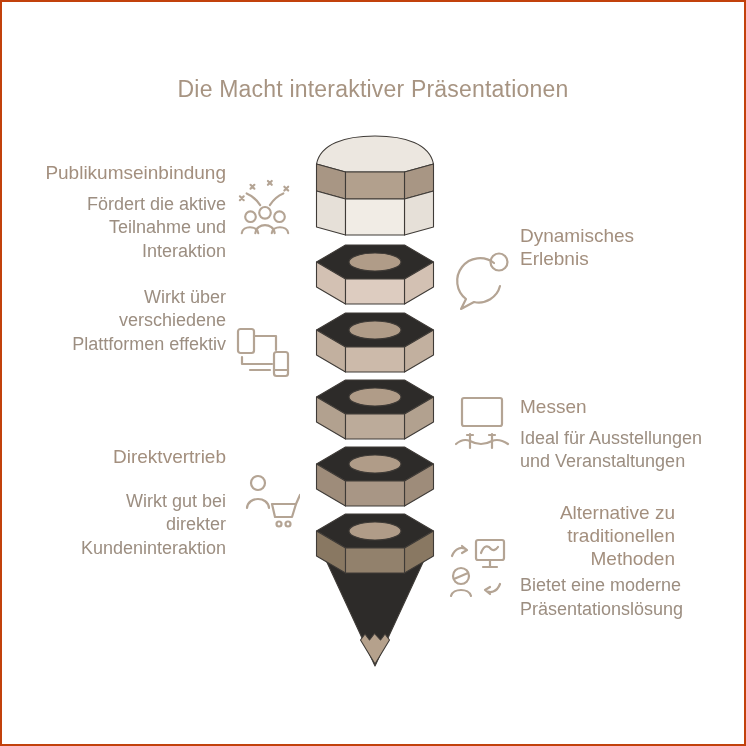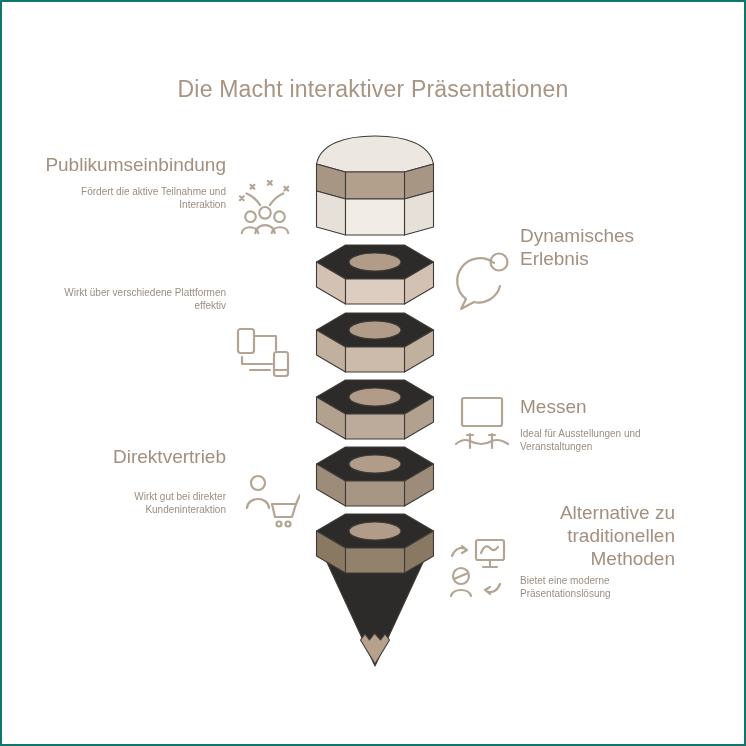--- a/index.html
+++ b/index.html
@@ -1,33 +1,33 @@
 <!DOCTYPE html>
 <html><head>
 <meta charset="utf-8">
 <style>
   html,body{margin:0;padding:0;background:#fff;}
   .canvas{
     position:relative;width:746px;height:746px;box-sizing:border-box;
-    border:2px solid #0f766e;background:#ffffff;overflow:hidden;
+    border:2px solid #c2410c;background:#ffffff;overflow:hidden;
     font-family:"Liberation Sans",sans-serif;
   }
   .title{
     position:absolute;top:74px;left:0;width:100%;margin:0;
     text-align:center;font-size:23px;font-weight:500;letter-spacing:.2px;
     color:#a79482;
   }
   .item{position:absolute;}
   .item-left{right:518px;text-align:right;}
   .item-right{left:518px;text-align:left;margin-top:23px;}
   .item-heading{
     font-size:19px;font-weight:500;color:#a38f7e;line-height:1.2;
   }
   .item-desc{
-    font-size:10px;font-weight:400;color:#9c8e81;line-height:1.3;margin-top:8px;
+    font-size:18px;font-weight:400;color:#9c8e81;line-height:1.3;margin-top:8px;
   }
   .item-left .item-heading,.item-left .item-desc{margin-left:auto;}
   .icon{position:absolute;}
   .icon svg path,.icon svg circle,.icon svg rect,.icon svg ellipse,.icon svg line,.icon svg polyline{
     fill:none;stroke:#b4a494;stroke-width:2.2;stroke-linecap:round;stroke-linejoin:round;
   }
   .pencil{position:absolute;left:308px;top:130px;}
   .pencil polygon,.pencil path,.pencil ellipse{
     stroke:#3f3b37;stroke-width:1.1;stroke-linejoin:round;
   }
@@ -87,21 +87,21 @@
       <polygon points="2,30 115,30 58.5,152" fill="#2d2b29"></polygon>
       <polygon points="0,17 29,0 88,0 117,17 88,34 29,34" fill="#2d2b29"></polygon>
       <polygon points="0,17 29,34 29,59 0,42" fill="#897862"></polygon>
       <polygon points="117,17 88,34 88,59 117,42" fill="#897862"></polygon>
       <polygon points="29,34 88,34 88,59 29,59" fill="#92816c"></polygon>
       <ellipse cx="58.5" cy="17" rx="26" ry="9" fill="#b09c88"></ellipse>
       <polygon points="44,126 48.5,120 53,126 58,119.5 64,126 68.5,120 73,126 58.5,150" stroke="none" fill="#b5a18c"></polygon>
     </g>
   </svg>
 
-  <div class="item item-left" style="top:152px;margin-left:8px;">
+  <div class="item item-left" style="top:160px;margin-left:8px;">
     <div class="item-heading">Publikumseinbindung</div>
     <div class="item-desc" style="width:172px;">Fördert die aktive Teilnahme und Interaktion</div>
   </div>
   <div class="icon" style="left:234px;top:176px;">
     <svg width="58" height="58" viewBox="0 0 60 60">
       <circle cx="15" cy="40" r="5.5"></circle>
       <circle cx="30" cy="36" r="6"></circle>
       <circle cx="45" cy="40" r="5.5"></circle>
       <path d="M6,57 C7,49 22,49 23,57"></path>
       <path d="M20,57 C21,46 39,46 40,57"></path>

